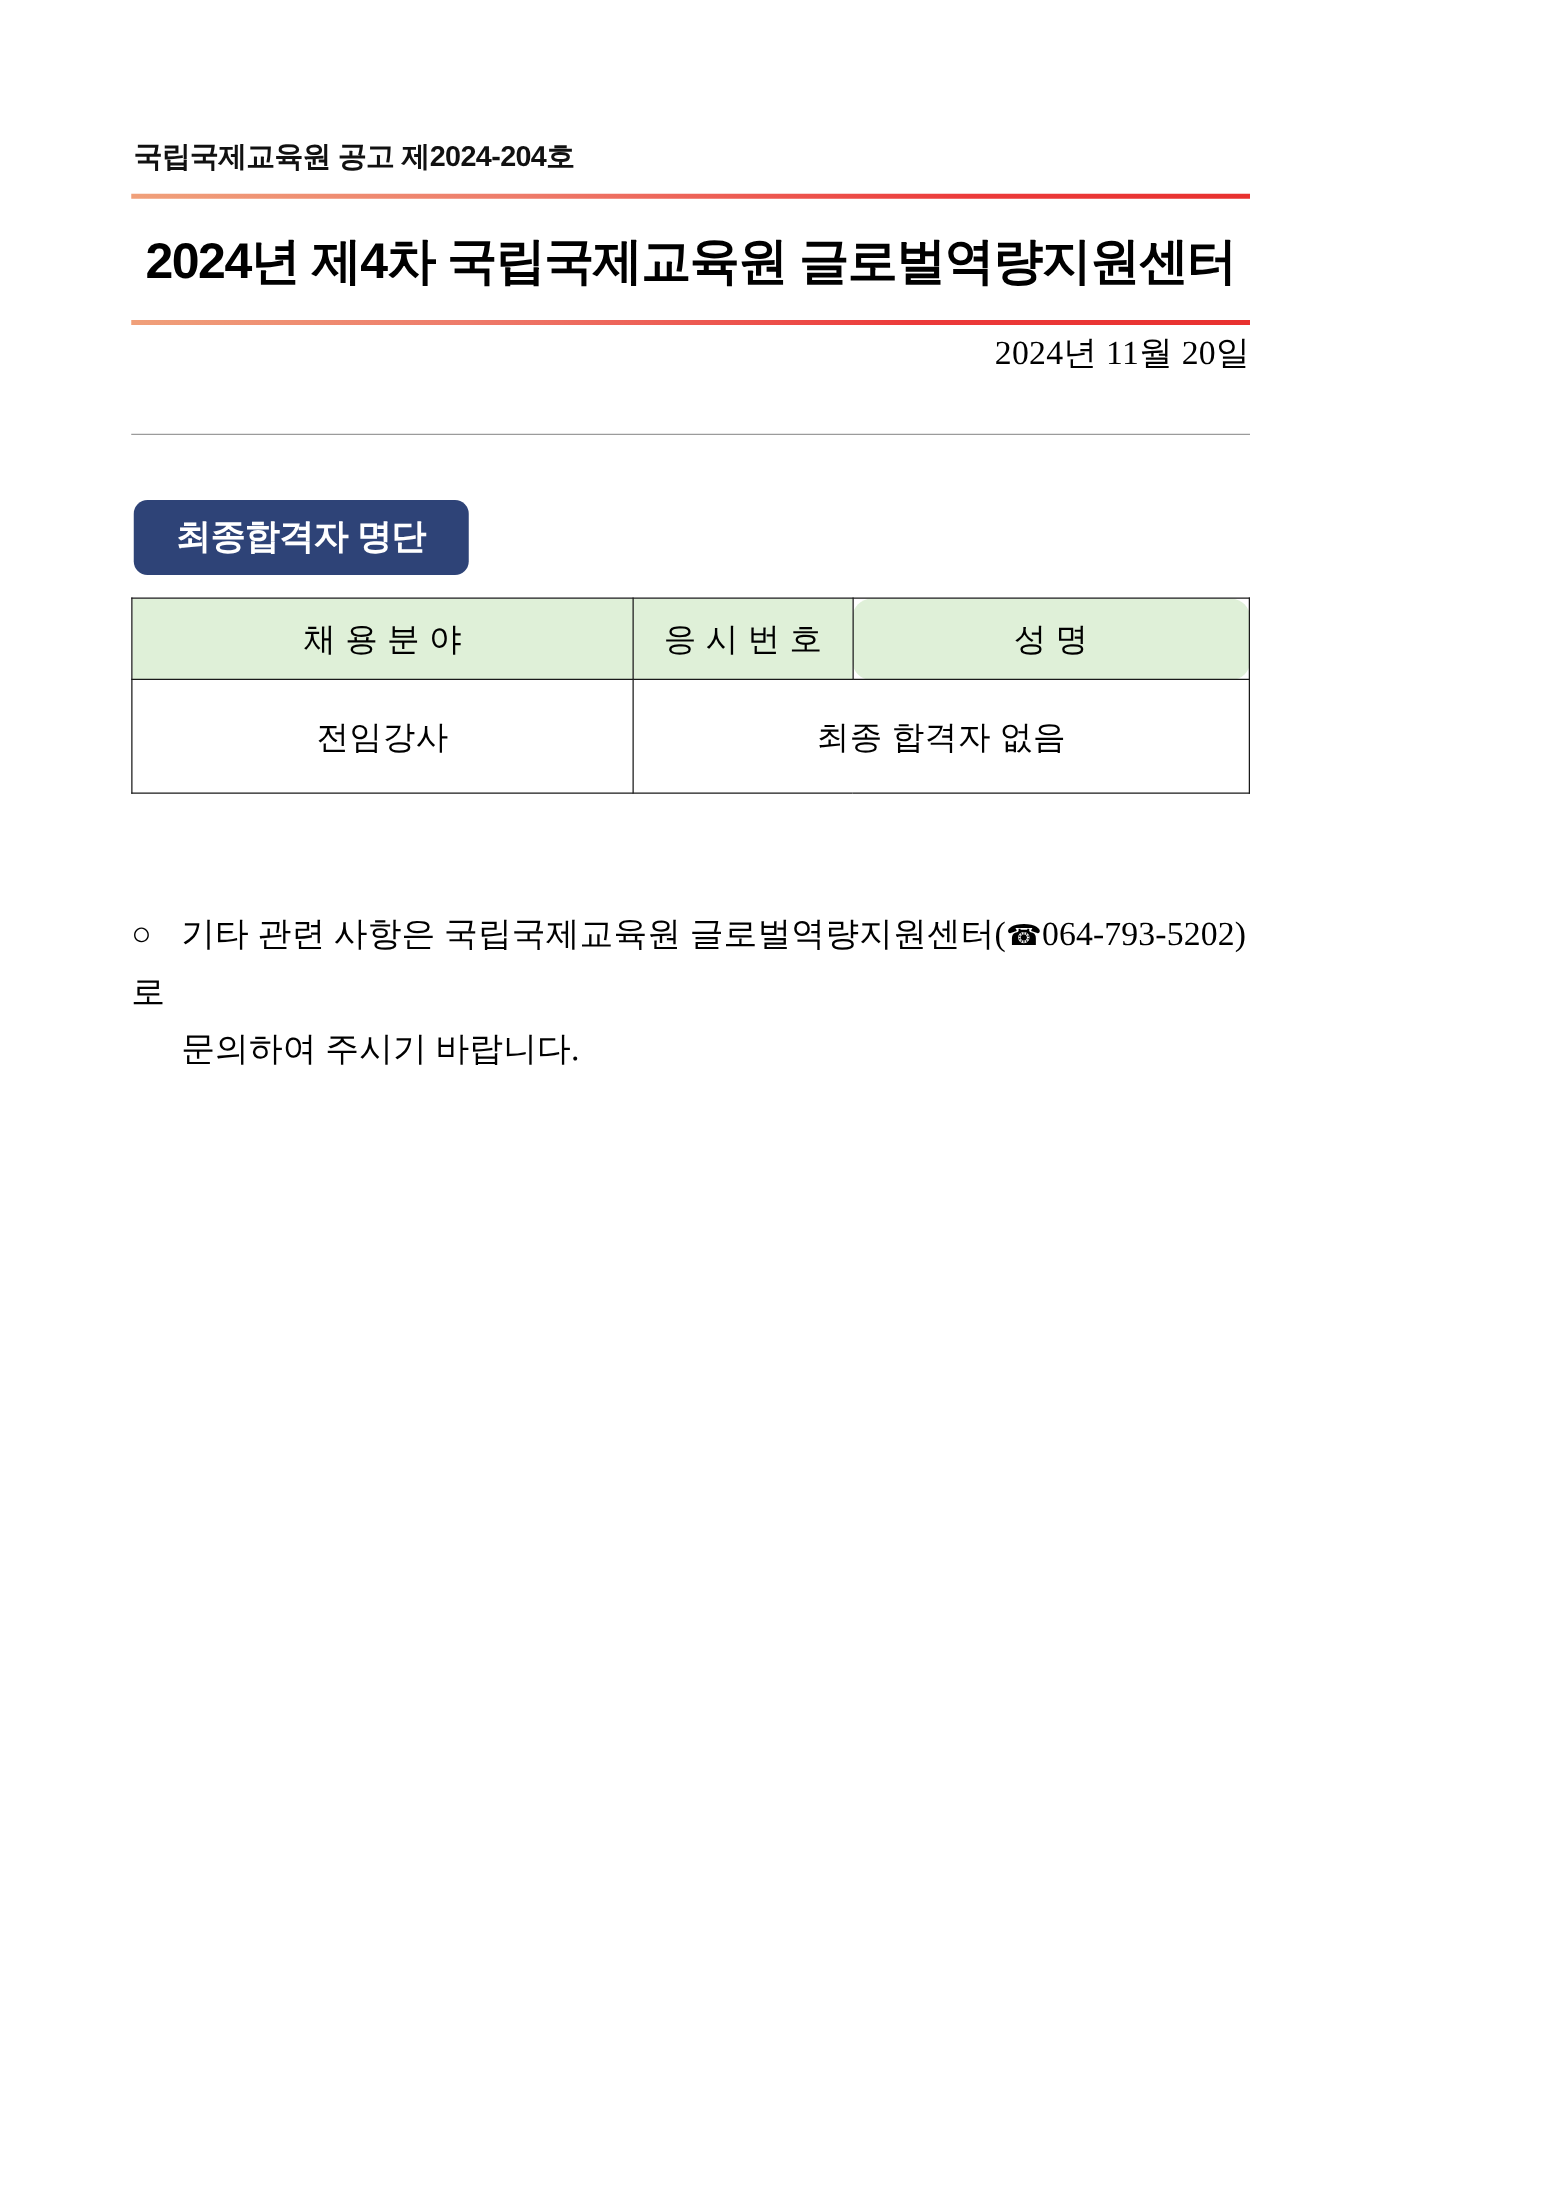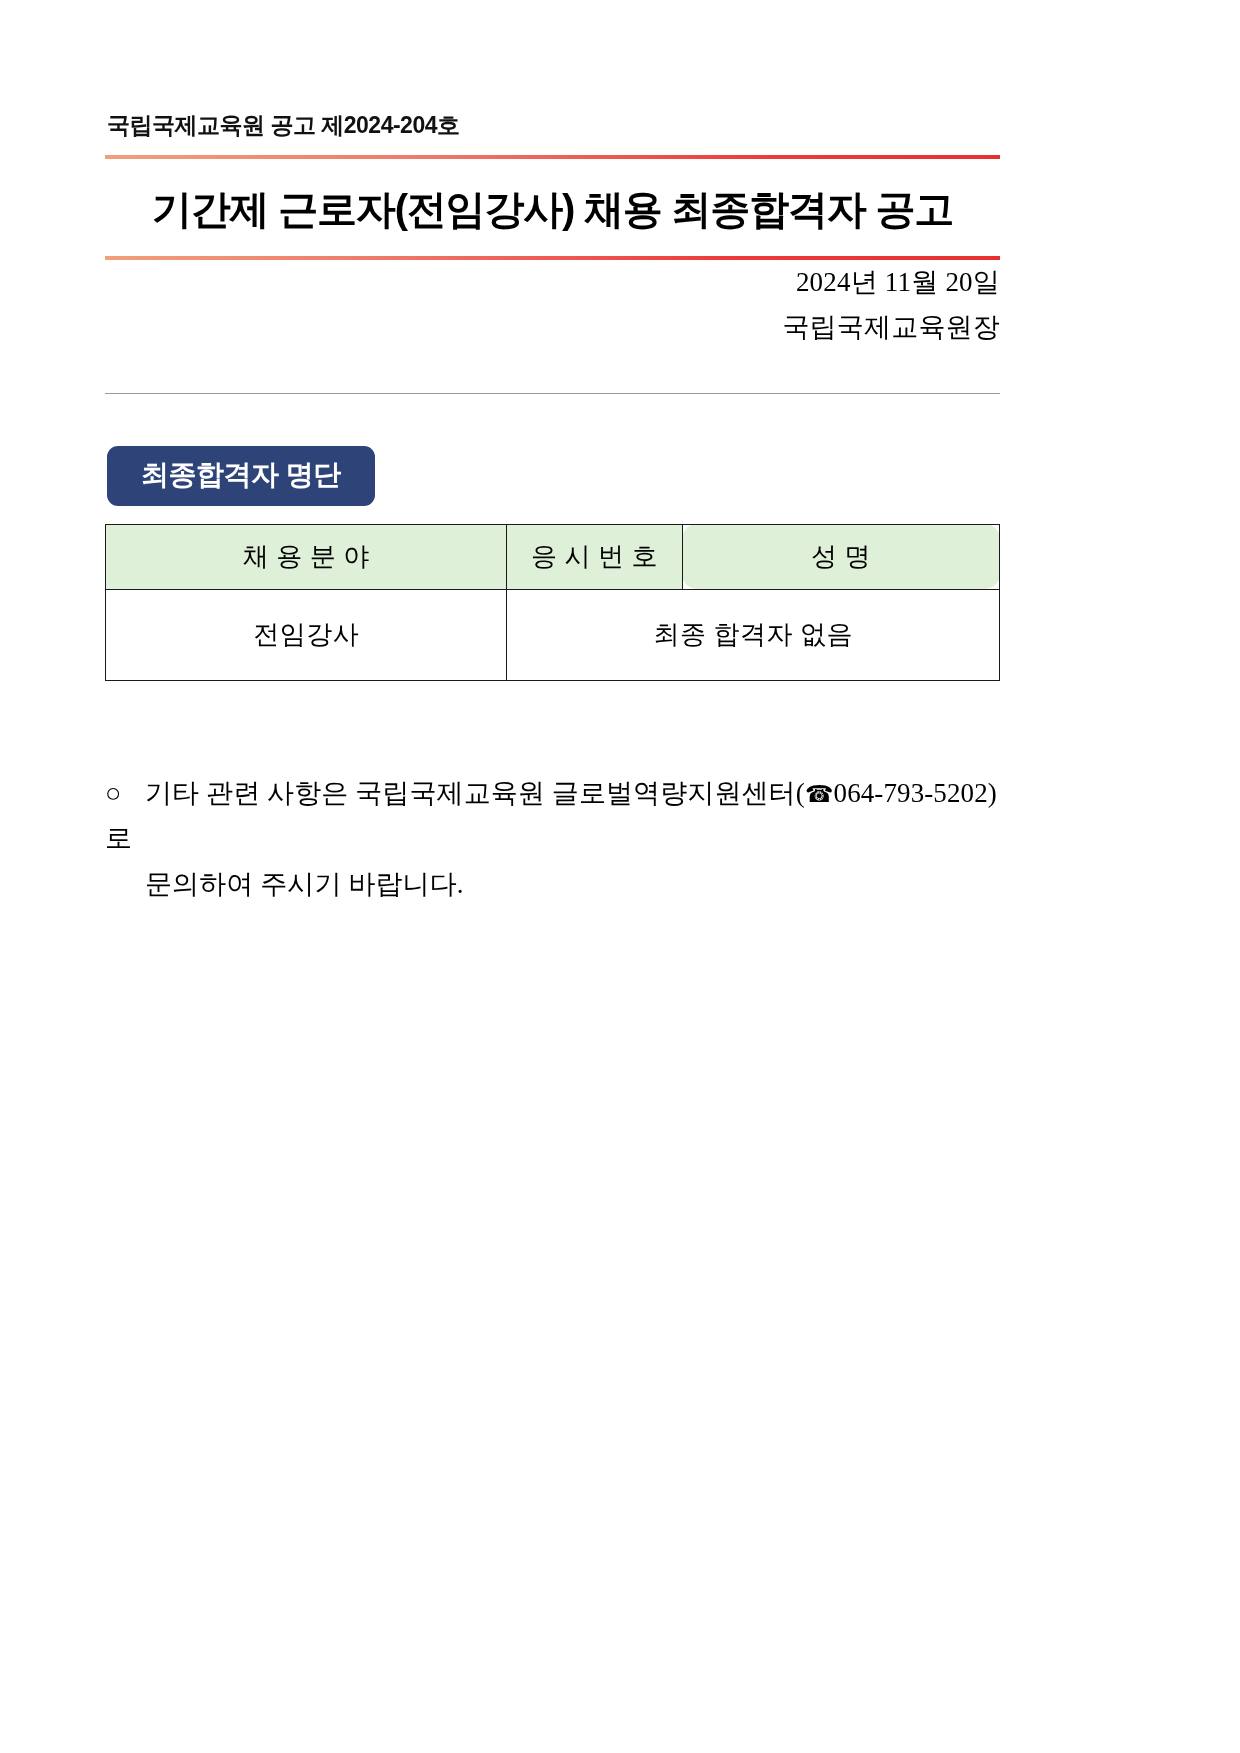--- a/index.html
+++ b/index.html
@@ -154,29 +154,28 @@
 </head>
 <body>
 
 <div class="page">
 
   <div class="announce-no">국립국제교육원 공고 제2024-204호</div>
 
   <div class="rule"></div>
 
   <div class="title-wrap">
-    <div class="title-line">기간제 근로자(전임강사) 채용 최종합격자 공고</div>
+    <div class="title-line">2024년 제4차 국립국제교육원 글로벌역량지원센터</div>
   </div>
 
   <div class="rule bottom"></div>
 
 
   <div class="sign">
     <div>2024년 11월 20일</div>
-    <div>국립국제교육원장</div>
   </div>
 
   <div class="hr-thin"></div>
 
   <div class="chip">최종합격자 명단</div>
 
   <table class="result">
     <thead>
       <tr>
         <th class="col-field">채 용 분 야</th>

